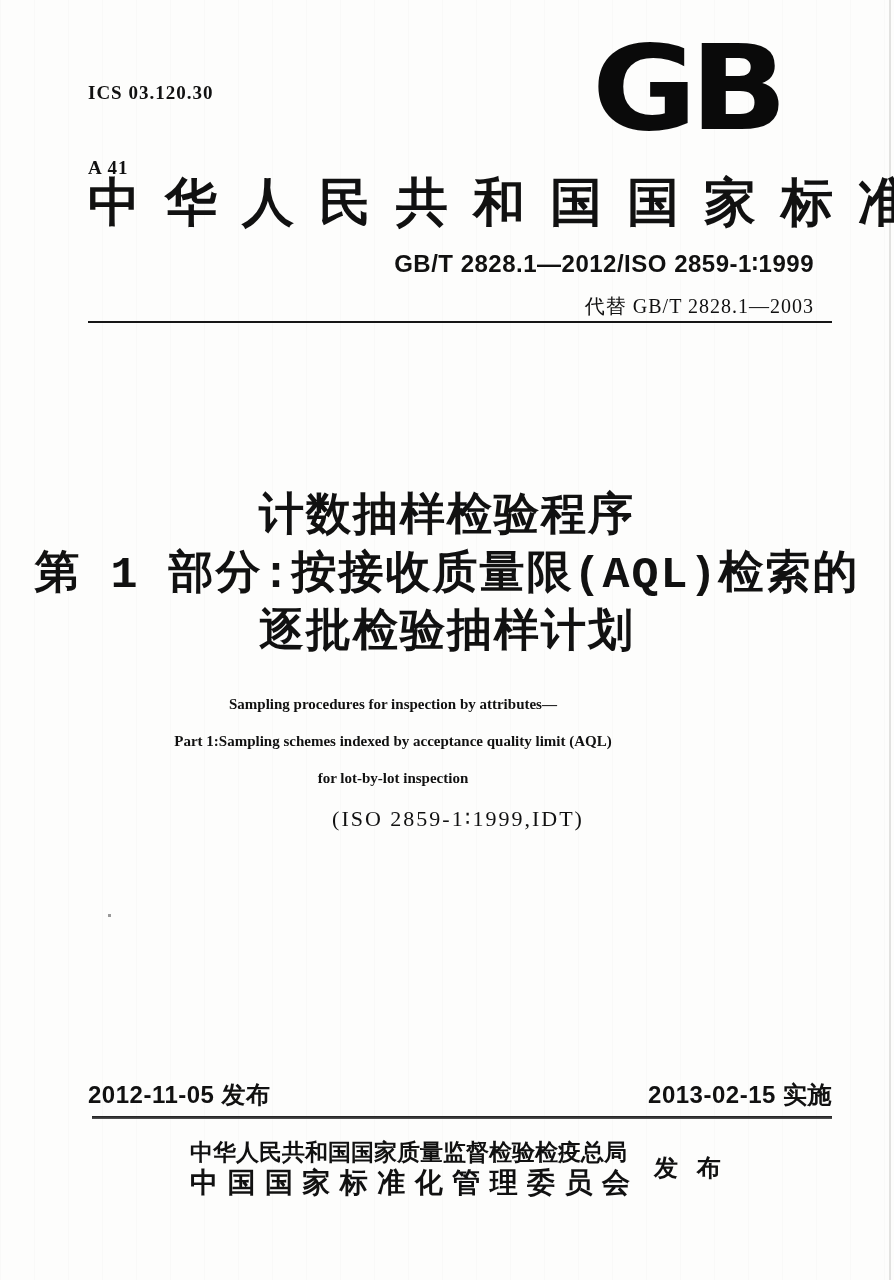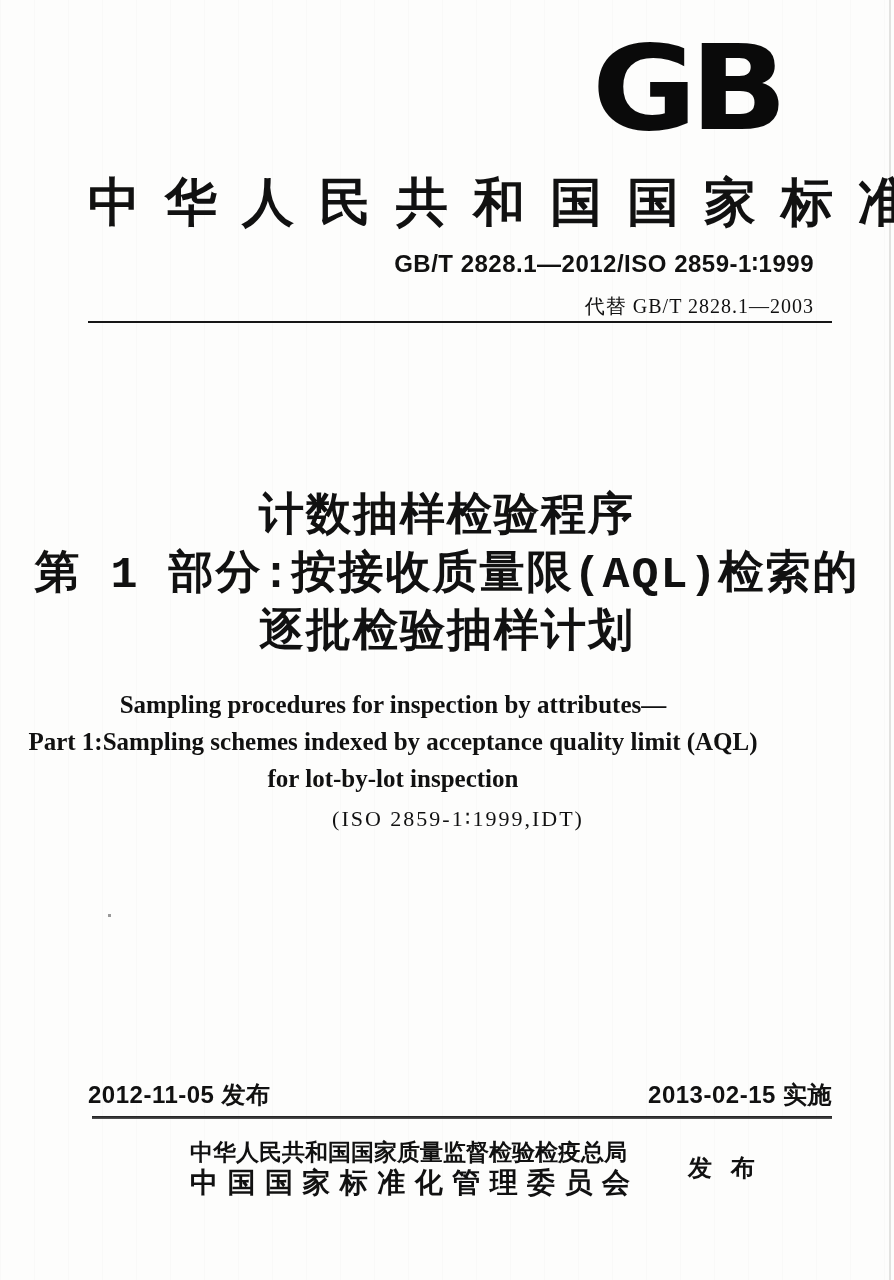--- a/index.html
+++ b/index.html
@@ -63,42 +63,42 @@
 
   .cn-title{
     position:absolute;left:0;top:489px;width:894px;text-align:center;
     font-family:Liberation Mono, monospace;
     font-weight:bold;font-size:45px;line-height:58px;
     letter-spacing:2px;
   }
 
   .en-title{
     position:absolute;left:0;top:686px;width:786px;text-align:center;
-    font-weight:bold;font-size:25px;line-height:37px;
+    font-weight:bold;font-size:15px;line-height:37px;
   }
 
   .iso-ref{
     position:absolute;left:0;top:806px;width:894px;text-align:center;
     font-size:22px;letter-spacing:2px;padding-left:11px;
   }
 
   .dates-row{
     position:absolute;left:88px;top:1079px;width:744px;
     display:flex;justify-content:space-between;
     font-family:"Liberation Sans", sans-serif;
     font-size:24px;font-weight:600;letter-spacing:0.5px;text-align:center;
   }
   .rule-bottom{
     position:absolute;left:92px;top:1116px;width:740px;height:3px;
     background:linear-gradient(#1c1c1c,#555);
   }
 
   .issuer-row{
     position:absolute;left:190px;top:1138px;
-    display:flex;align-items:center;gap:34px;
+    display:flex;align-items:center;
   }
   .issuer-lines{width:440px;font-weight:600;}
   .issuer-line1{
     font-size:23px;line-height:30px;letter-spacing:0px;white-space:nowrap;
   }
   .issuer-line2{
     font-size:28px;line-height:30px;
     text-align:justify;text-align-last:justify;
   }
   .release-label{
@@ -112,20 +112,24 @@
     background:#9a9a9a;
   }
 </style>
 </head>
 <body>
 
 <div class="page">
 
   <div class="scan-edge"></div>
 
+  <div class="ics-block">
+    <div>ICS 03.120.30</div>
+    <div>A 41</div>
+  </div>
 
   <div class="gb-logo">GB</div>
 
   <div class="national-title">中华人民共和国国家标准</div>
 
   <div class="std-number">
     <div class="number">GB/T 2828.1—2012/ISO 2859-1∶1999</div>
     <div class="replaces">代替 GB/T 2828.1—2003</div>
   </div>
 

